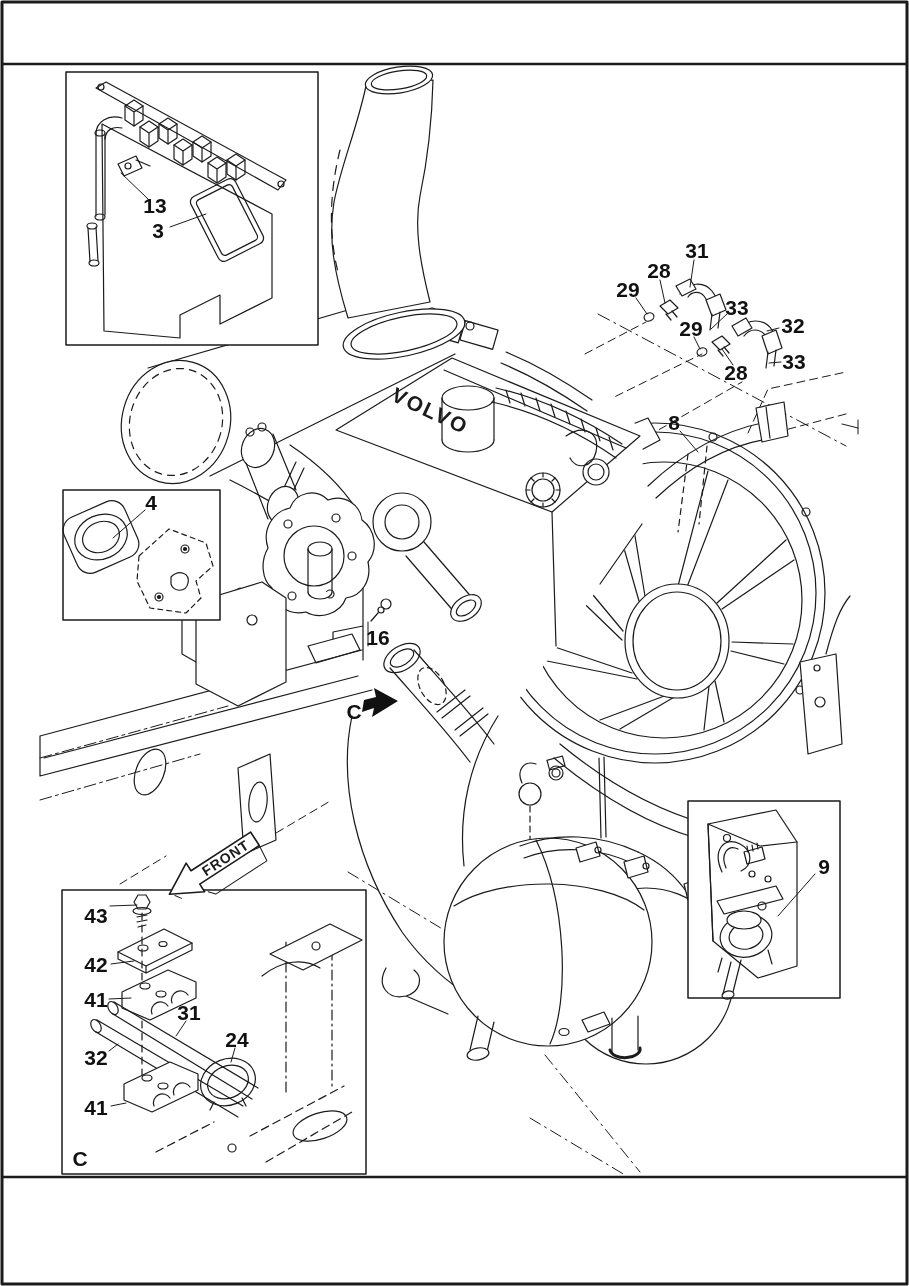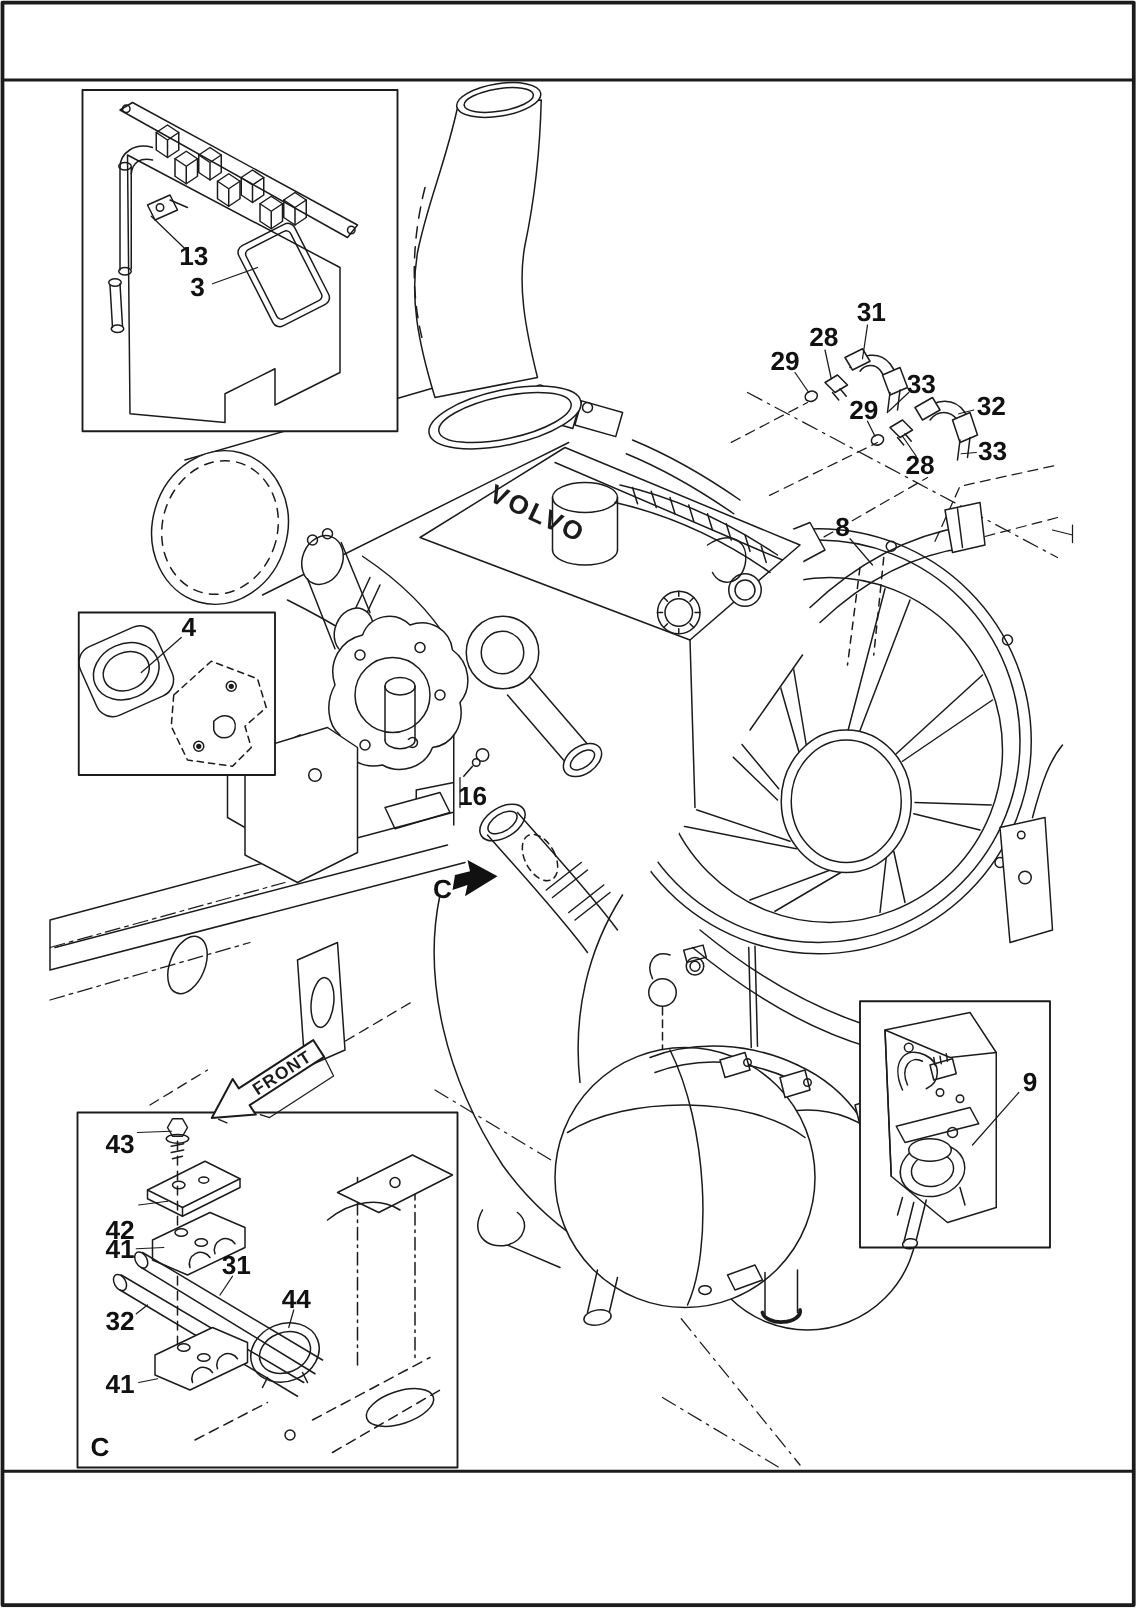--- a/index.html
+++ b/index.html
@@ -449,22 +449,22 @@
       <div class="callout" style="left: 737px; top: 308px;">33</div>
       <div class="callout" style="left: 691px; top: 329px;">29</div>
       <div class="callout" style="left: 793px; top: 326px;">32</div>
       <div class="callout" style="left: 736px; top: 373px;">28</div>
       <div class="callout" style="left: 794px; top: 362px;">33</div>
       <div class="callout" style="left: 674px; top: 423px;">8</div>
       <div class="callout" style="left: 151px; top: 503px;">4</div>
       <div class="callout" style="left: 378px; top: 638px;">16</div>
       <div class="callout" style="left: 824px; top: 867px;">9</div>
       <div class="callout" style="left: 96px; top: 916px;">43</div>
-      <div class="callout" style="left: 96px; top: 965px; margin-top: 20px;">42</div>
+      <div class="callout" style="left: 96px; top: 965px;">42</div>
       <div class="callout" style="left: 96px; top: 1000px;">41</div>
       <div class="callout" style="left: 189px; top: 1013px;">31</div>
       <div class="callout" style="left: 96px; top: 1058px;">32</div>
-      <div class="callout" style="left: 237px; top: 1040px;">44</div>
+      <div class="callout" style="left: 237px; top: 1040px;">24</div>
       <div class="callout" style="left: 96px; top: 1108px;">41</div>
       <div class="callout" style="left: 80px; top: 1159px;">C</div>
       <div class="callout" style="left: 354px; top: 712px;">C</div>
     </div>
 </div>
 
 </body></html>

